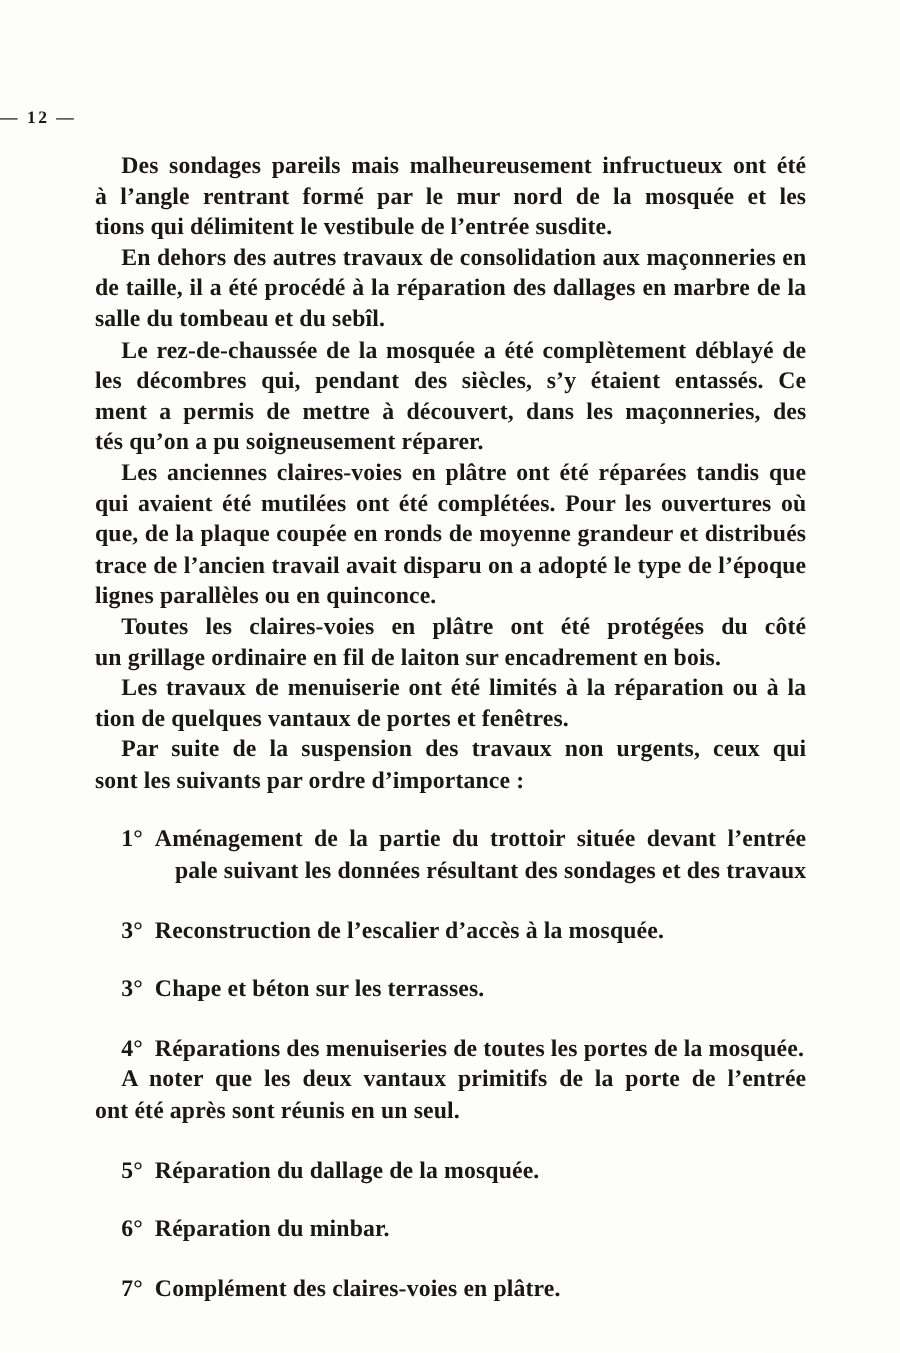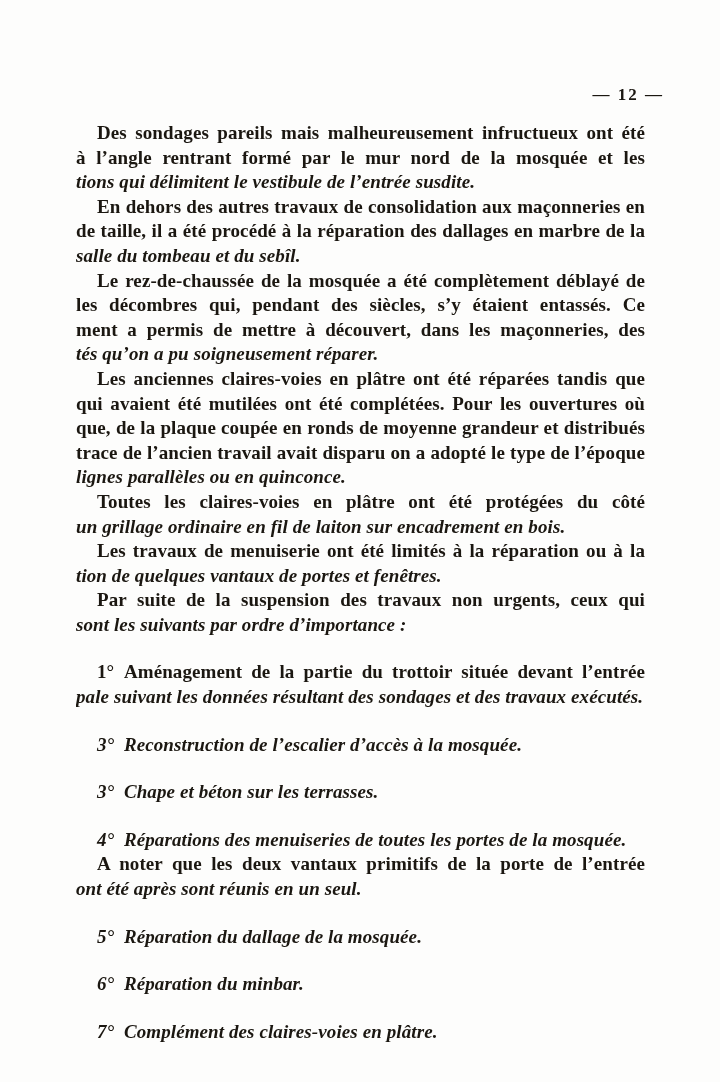--- a/index.html
+++ b/index.html
@@ -15,22 +15,22 @@
     color: #1b1711;
     font-family: "Liberation Serif", "DejaVu Serif", serif;
     font-weight: 700;
     overflow: hidden;
   }
   .page-number {
     position: absolute;
     top: 85px;
     left: 0;
     width: 664px;
-    text-align: right;
-    font-size: 17px;
+    text-align: left;
+    font-size: 14px;
     letter-spacing: 2px;
     line-height: 20px;
   }
   .text-block {
     position: absolute;
     top: 121px;
     left: 76px;
     width: 569px;
   }
   .para {
@@ -42,23 +42,22 @@
     height: 24.6px;
     overflow: hidden;
     text-align: justify;
     text-align-last: justify;
     letter-spacing: 0.1px;
   }
   .para .line.first {
     text-indent: 21px;
   }
   .para .line.last {
-    text-align: left;
+    text-align: right;
     text-align-last: left;
-    font-style: italic;
   }
   .para.list-item {
     margin-top: 23px;
   }
 </style>
 </head>
 <body>
 
 <div class="page">
   <div class="page-number">— 12 —</div>

